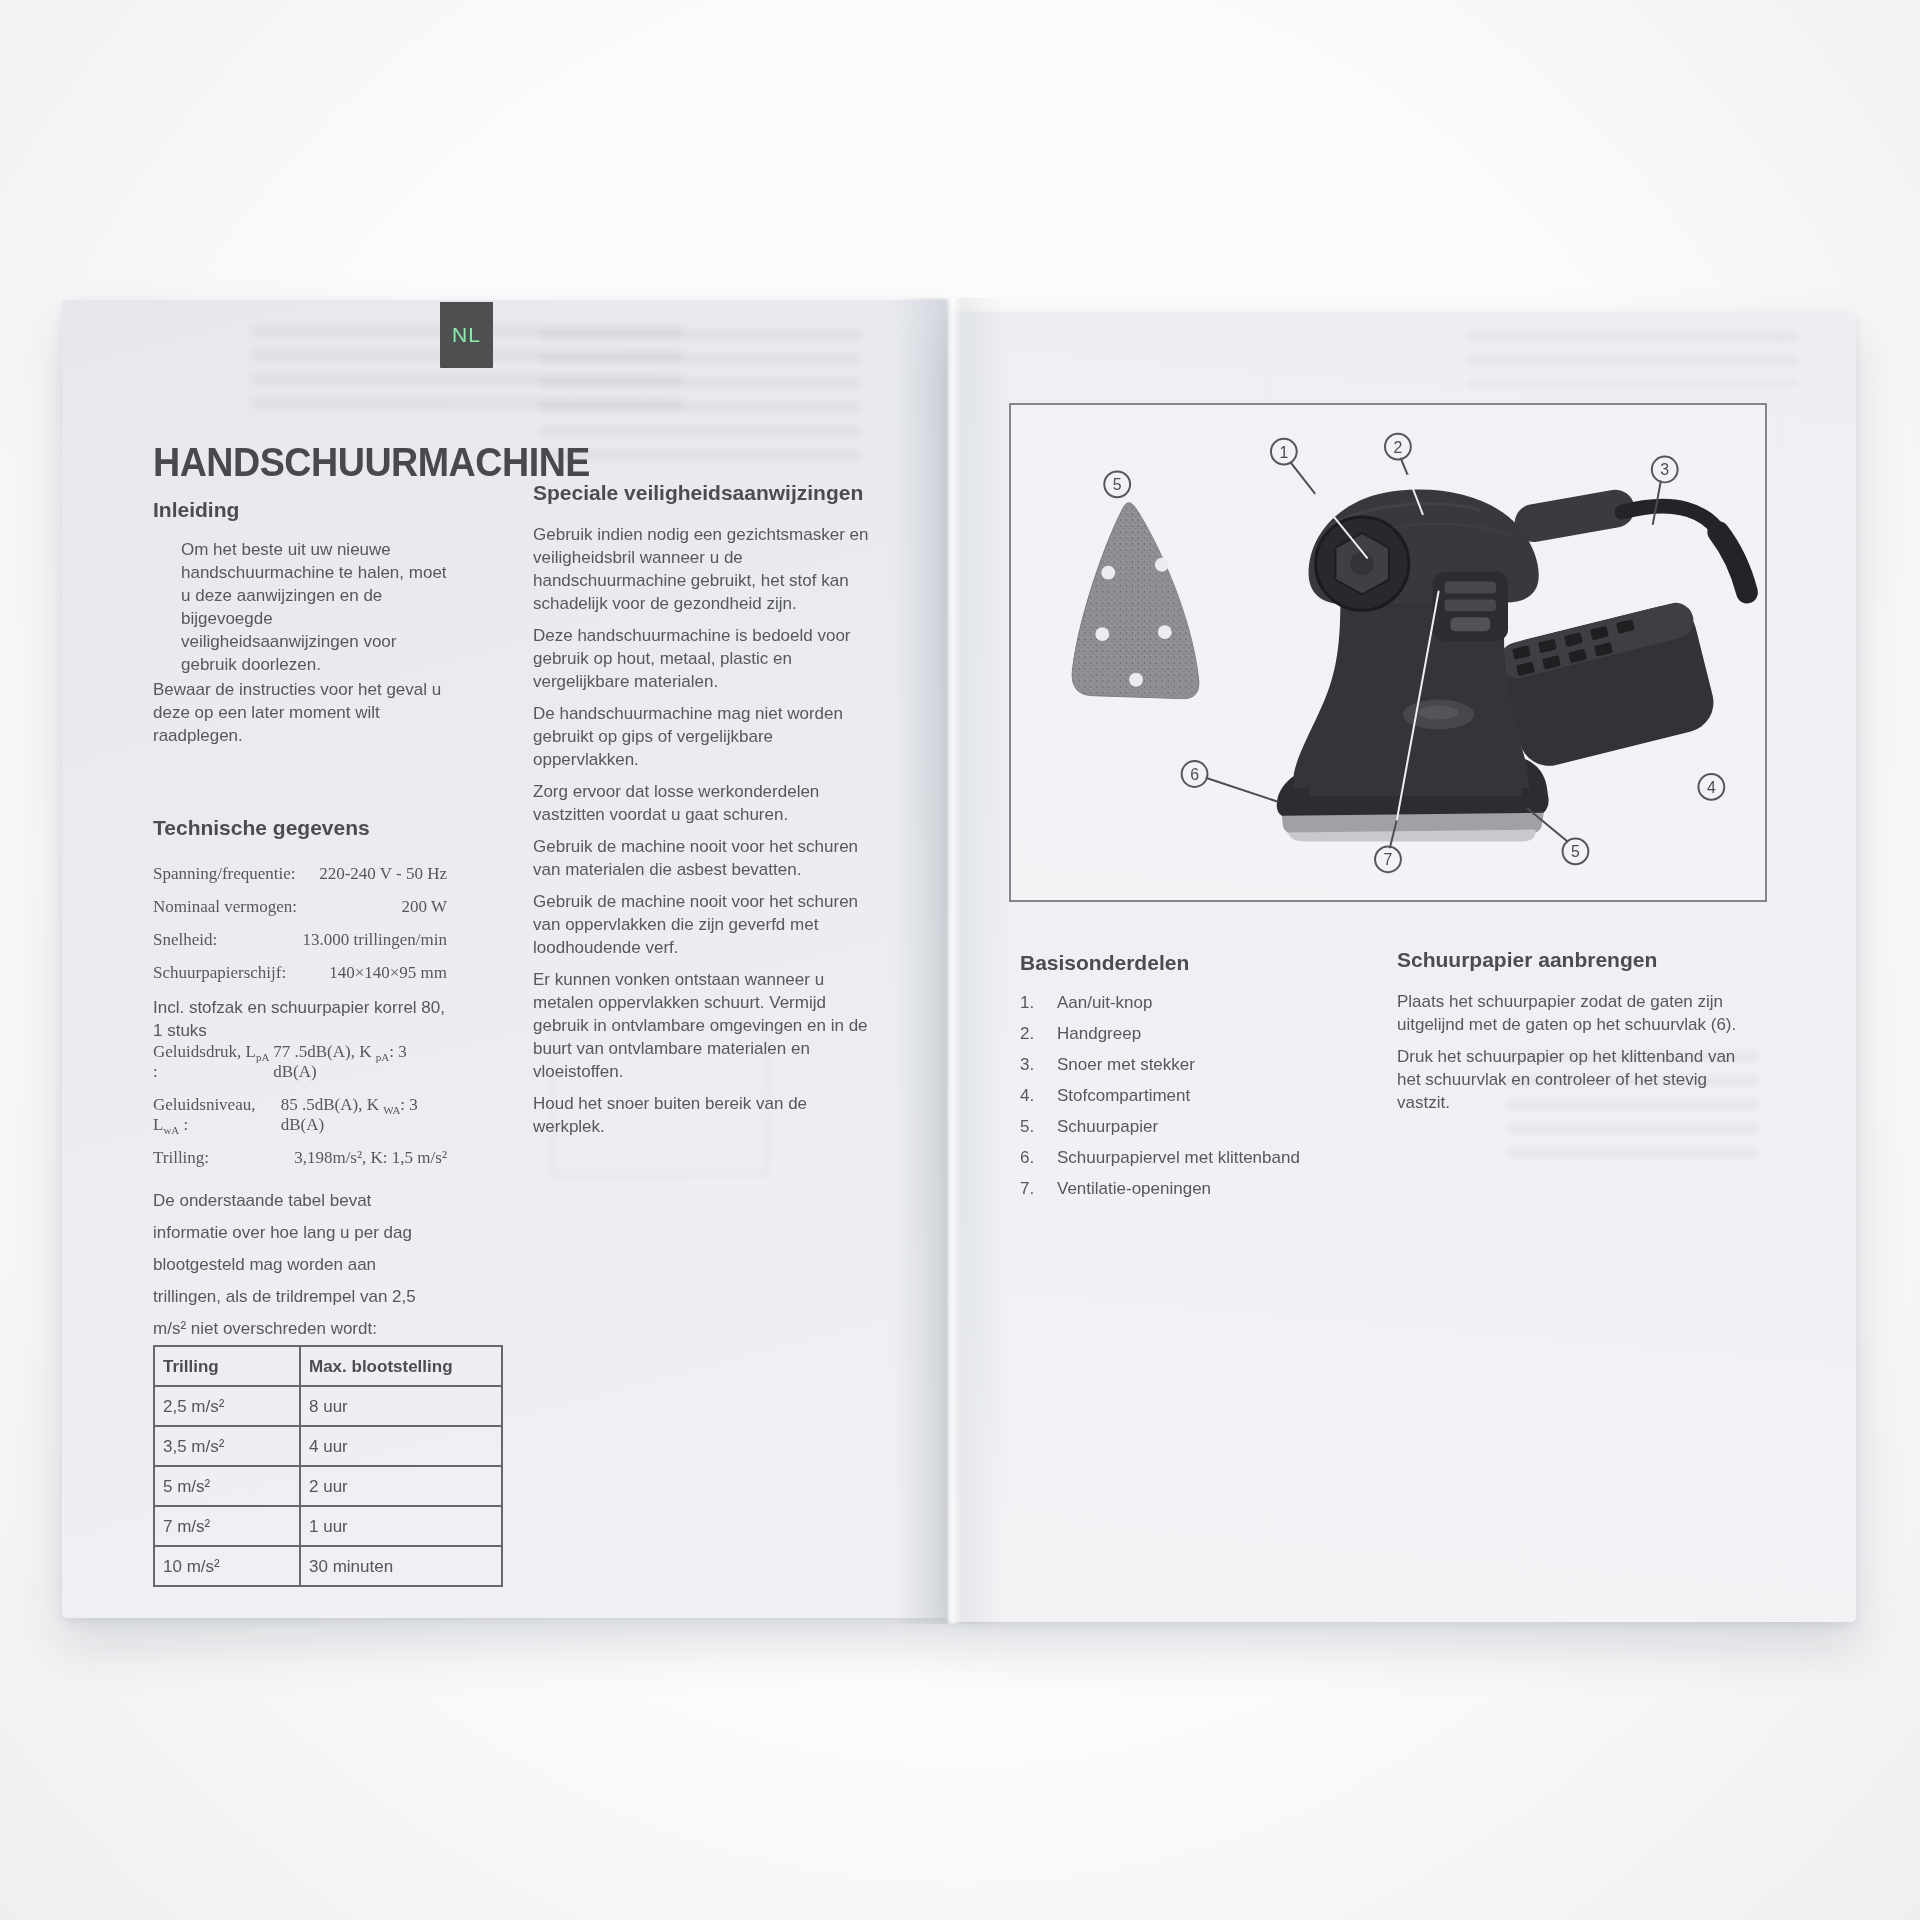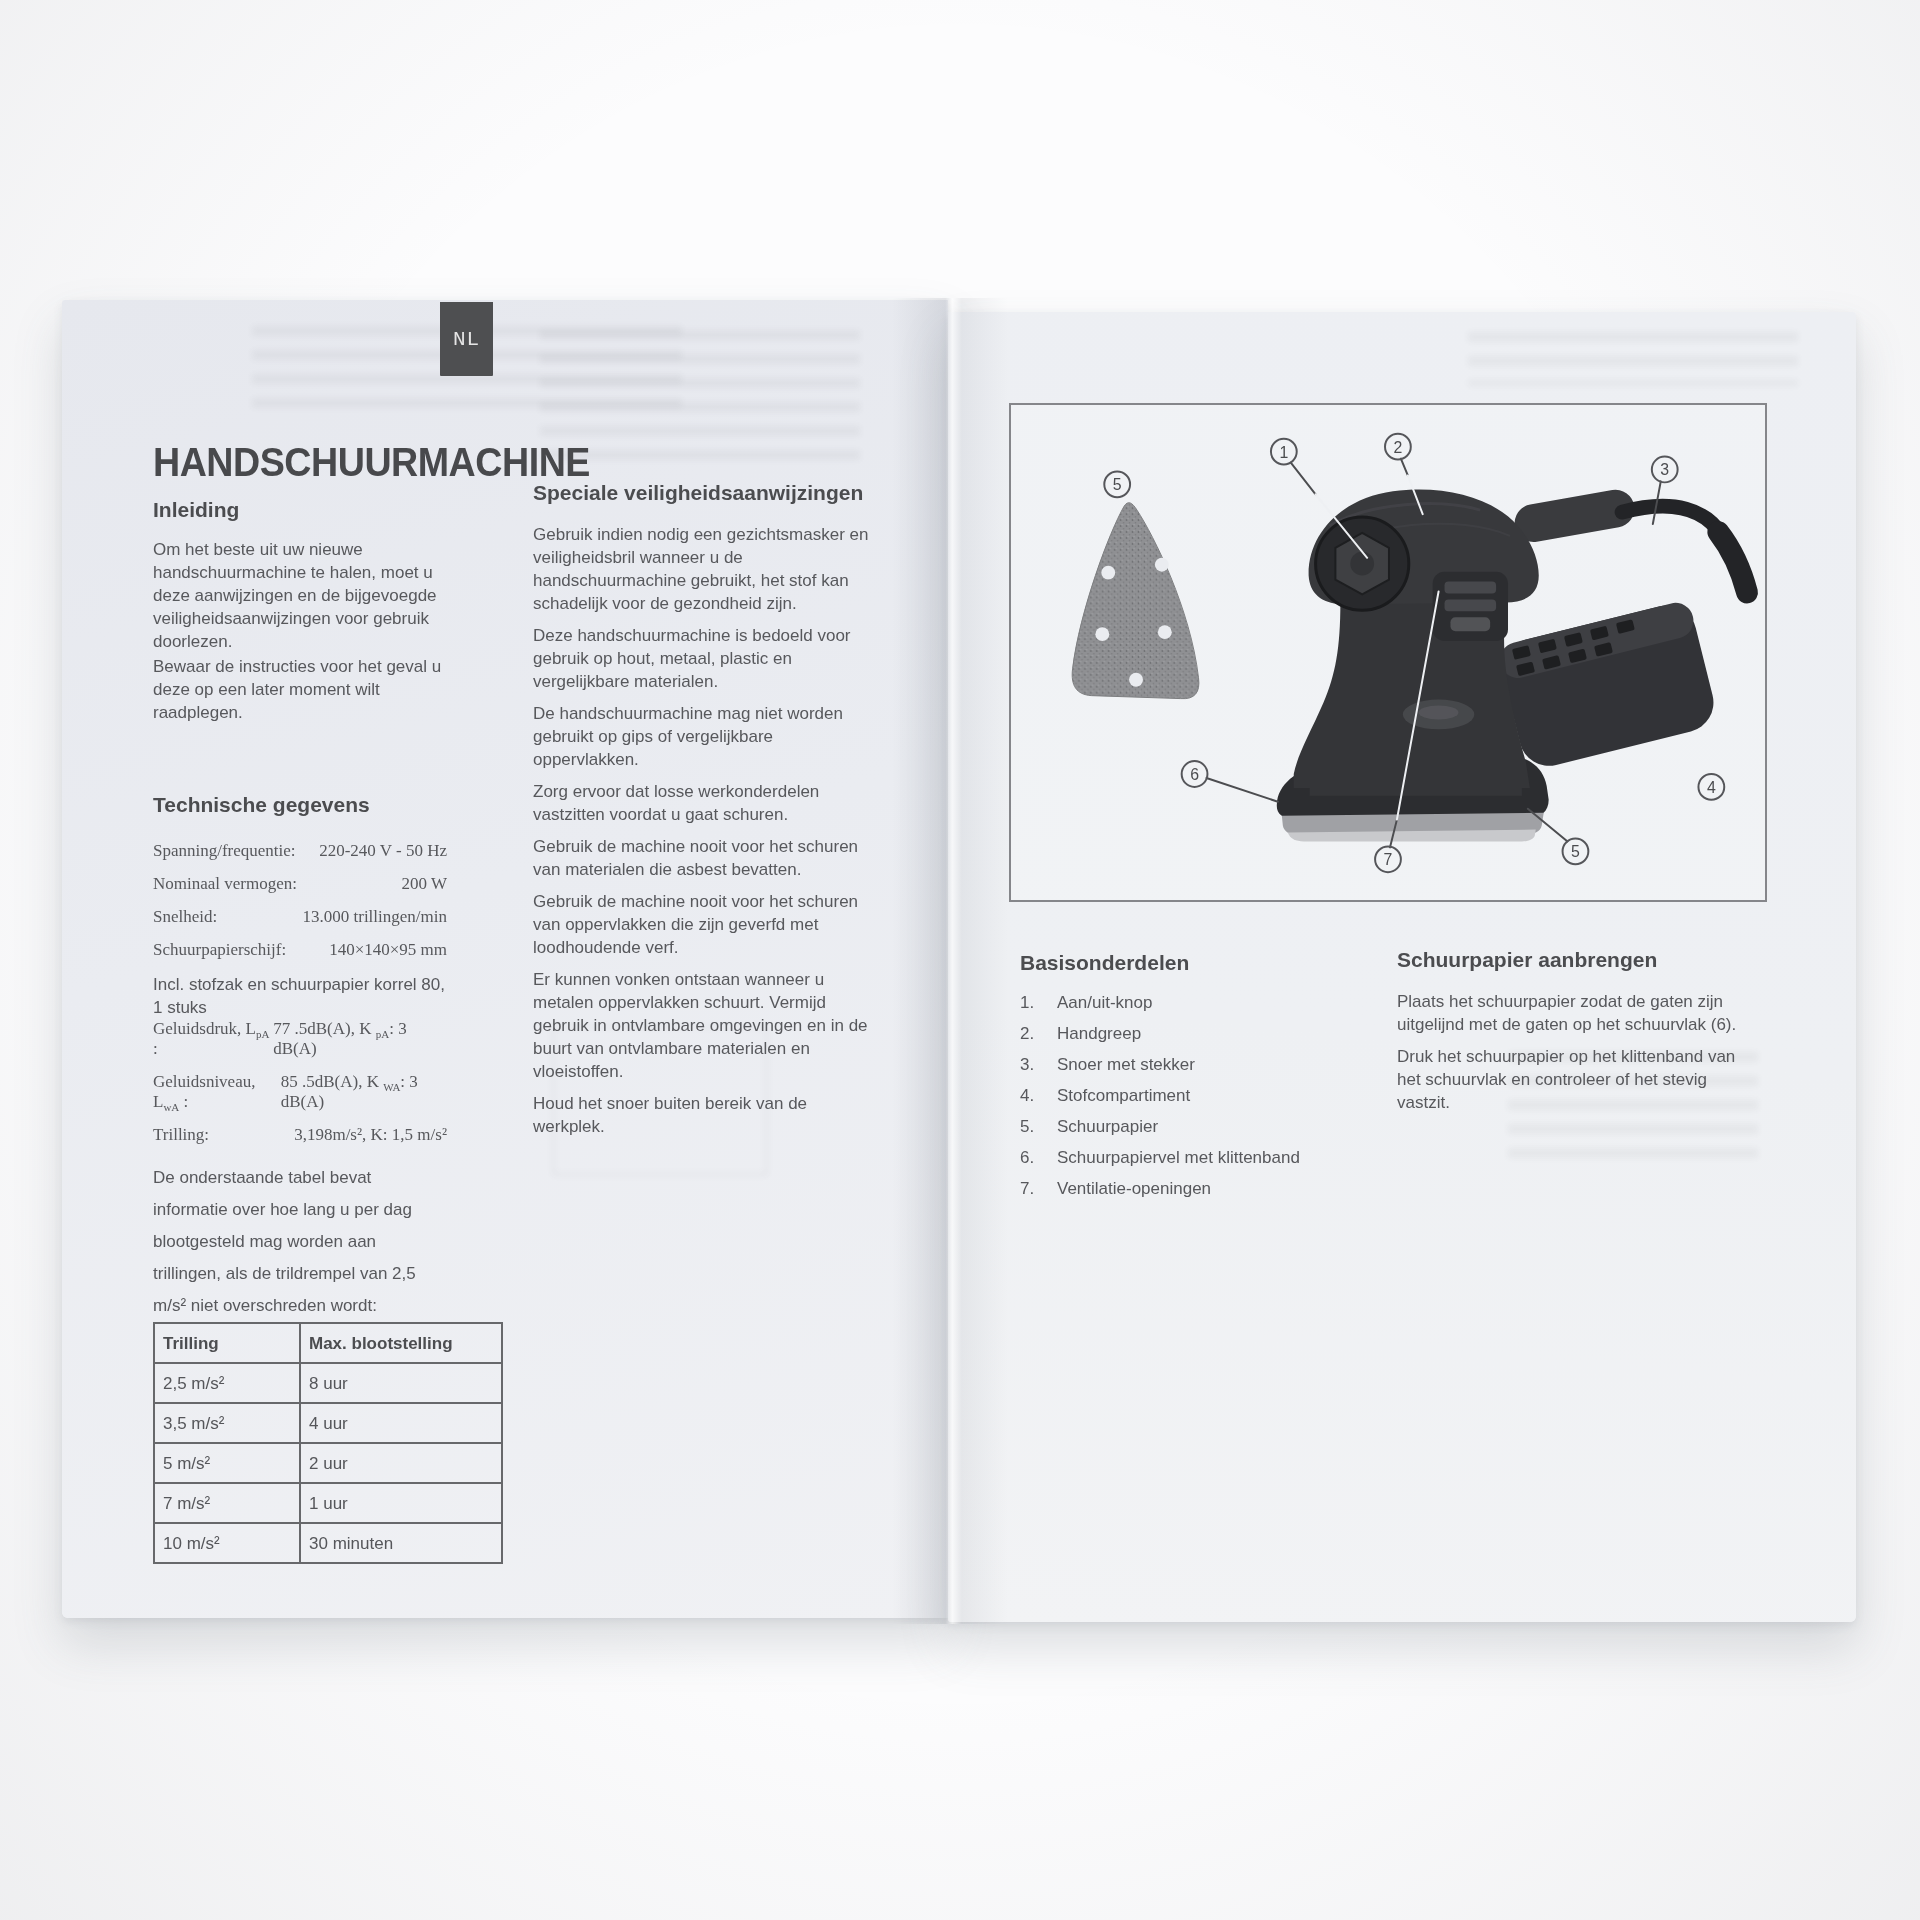--- a/index.html
+++ b/index.html
@@ -8,38 +8,38 @@
   .vignette{position:absolute;inset:0;background:radial-gradient(ellipse at 50% 45%, rgba(0,0,0,0) 55%, rgba(60,65,75,0.07) 100%);pointer-events:none;}
   .page{position:absolute;box-shadow:0 26px 50px rgba(80,86,100,0.18), 0 4px 10px rgba(80,86,100,0.10);}
   .page-left{left:62px;top:300px;width:886px;height:1318px;
     background:linear-gradient(165deg,#e6e8ee 0%,#eaecf1 45%,#f0f1f4 100%);
     border-radius:3px 0 0 6px;}
   .page-right{left:948px;top:312px;width:908px;height:1310px;
     background:linear-gradient(185deg,#edeff3 0%,#eef0f3 55%,#f2f3f5 100%);
     border-radius:0 4px 6px 3px;}
   .spine{position:absolute;left:892px;top:298px;width:116px;height:1326px;pointer-events:none;
     background:linear-gradient(90deg, rgba(120,126,138,0) 0%, rgba(120,126,138,0.16) 46%, rgba(255,255,255,0.5) 52%, rgba(120,126,138,0.10) 60%, rgba(120,126,138,0) 100%);}
-  .nl-tab{position:absolute;left:440px;top:302px;width:53px;height:74px;background:#4e4f51;
-    display:flex;align-items:center;justify-content:center;color:#e5e5e5;font-size:21px;
-    letter-spacing:1px;border-radius:0 0 1px 1px;font-family:Liberation Mono, monospace;}
+  .nl-tab{position:absolute;left:440px;top:302px;width:53px;height:66px;background:#4e4f51;
+    display:flex;align-items:center;justify-content:center;color:#86efac;font-size:21px;
+    letter-spacing:1px;border-radius:0 0 1px 1px;}
   .ghost{position:absolute;opacity:0.05;filter:blur(3px);pointer-events:none;
     background:repeating-linear-gradient(180deg,#3a3c42 0 10px,transparent 10px 24px);}
   .ghost.box{background:none;border:3px solid #3a3c42;}
 
   .col{position:absolute;color:#57585c;font-size:17px;line-height:23px;}
   .doc-title{font-size:40px;line-height:44px;font-weight:bold;color:#48494c;letter-spacing:-0.5px;
     transform:scaleX(0.94);transform-origin:left;white-space:nowrap;}
   h2.sec{font-size:21px;line-height:26px;font-weight:bold;color:#4b4c4f;margin:0;}
   p.body{margin:0;}
 
   
   .col1{left:91px;top:140px;width:294px;}
   .col1 .doc-title{margin-bottom:13px;}
   .col1 h2.intro-h{margin-bottom:15px;}
-  .col1 p.p1{margin-bottom:2px;}
+  .col1 p.p1{margin-bottom:2px;margin-left:28px;}
   .col1 p.p2{margin-bottom:68px;}
   .col1 h2.tech-h{margin-bottom:23px;}
   .spec-row{display:flex;justify-content:space-between;line-height:20px;margin-bottom:13px;font-family:Liberation Serif, serif;}
   .spec-row sub{font-size:11px;line-height:0;}
   .incl-note{margin:0 0 9px 0;}
   .vib-row{margin-bottom:17px;}
   .exp-intro{line-height:32px;margin-bottom:6px;}
   table.exp{border-collapse:collapse;width:350px;color:#55565a;}
   table.exp th, table.exp td{border:2px solid #67686b;font-size:17px;font-weight:normal;
     text-align:left;padding:6px 8px;height:26px;}

